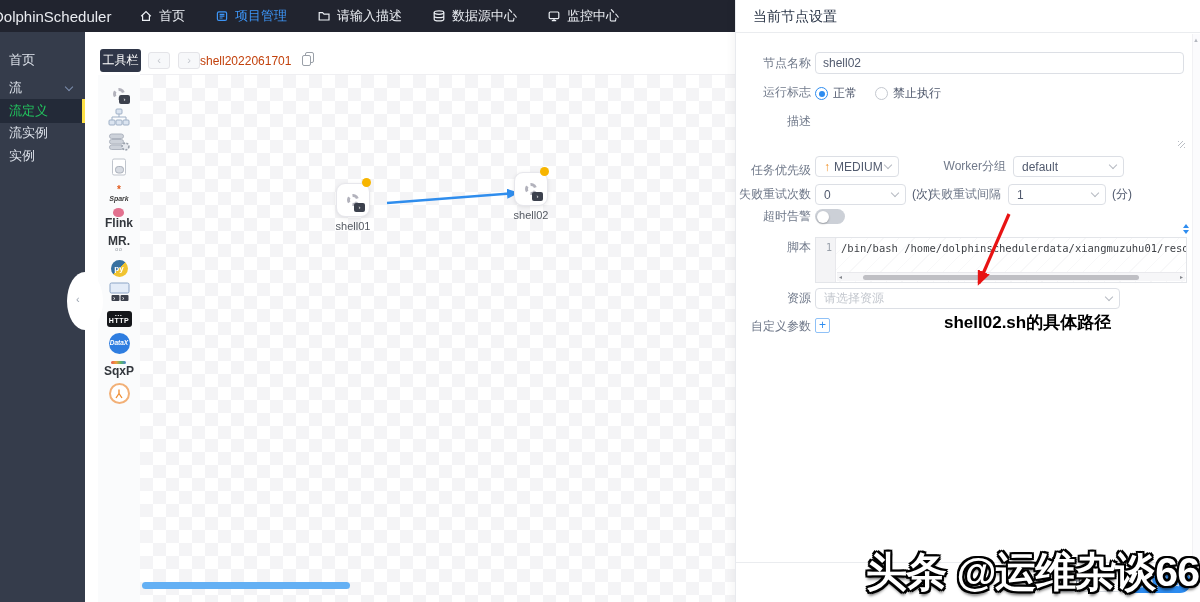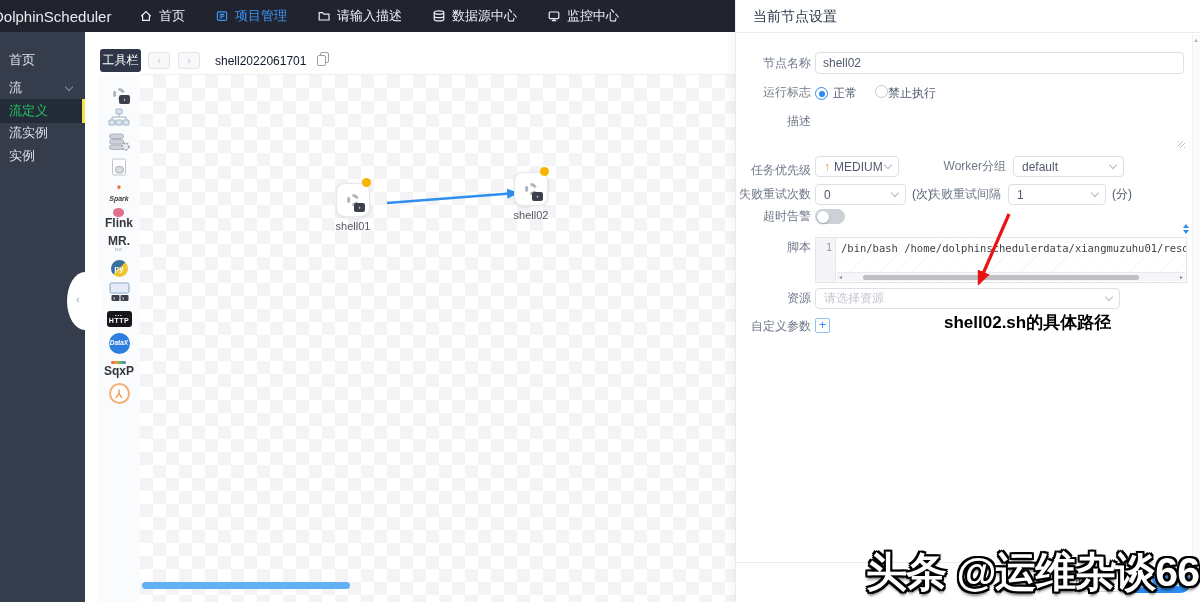--- a/index.html
+++ b/index.html
@@ -19,21 +19,21 @@
   .side-item.active{background:#232a38;color:#22c55e;border-right:3px solid #fde047}
   .side-caret{position:absolute;right:13px;top:8px;width:6px;height:6px;border-right:1.5px solid #7d8eae;border-bottom:1.5px solid #7d8eae;transform:rotate(45deg)}
   .collapse-handle{position:absolute;left:67px;top:272px;width:36px;height:58px;background:#fff;border-radius:50%;z-index:3;cursor:pointer}
   .collapse-handle span{position:absolute;left:9px;top:21px;color:#9aa3b0;font-size:11px}
 
   
   .main{position:absolute;left:85px;top:32px;width:650px;height:570px;background:#fff}
   .toolbar-chip{position:absolute;left:15px;top:17px;width:41px;height:23px;background:#2f3648;color:#fff;font-size:12px;border-radius:3px;display:flex;align-items:center;justify-content:center;z-index:2}
   .tabbar{position:absolute;left:55px;right:0;top:15px;height:28px;border-bottom:1px solid #efeff2;display:flex;align-items:center;background:#fff}
   .tab-btn{width:22px;height:17px;border:1px solid #e4e4e8;background:#f7f8fa;border-radius:3px;color:#c3c7cd;font-size:11px;line-height:14px;text-align:center;margin-left:8px;cursor:pointer}
-  .tab-title{margin-left:15px;font-size:12px;color:#0f172a;cursor:pointer}
+  .tab-title{font-size:12px;color:#c2410c;cursor:pointer}
   .copy-ic{margin-left:11px;position:relative;width:9px;height:11px;cursor:pointer}
   .copy-ic i{position:absolute;left:0;top:0;width:9px;height:11px;border:1px solid #9aa0a8;border-radius:2px;background:#fff;display:block}
   .copy-ic i:first-child{left:3px;top:-3px}
 
   .palette{position:absolute;left:13px;top:43px;width:42px;bottom:0;background:#fafbfc;display:flex;flex-direction:column;align-items:center;padding-top:8px;gap:4px;z-index:1}
   .pal{height:21px;display:flex;flex-direction:column;align-items:center;justify-content:center;cursor:grab;line-height:1}
   .gear-wrap{position:relative;width:24px;height:21px;display:flex;align-items:center;justify-content:center}
   .gear-ring{width:12px;height:12px;border:3px dashed #b2b2bc;border-radius:50%;display:block}
   .term-chip{position:absolute;right:1px;bottom:0;width:11px;height:9px;background:#3c414d;border-radius:2px;color:#fff;font-size:6px;line-height:8px;text-align:center}
   .pal-txt{font-size:12px;font-weight:bold;color:#33373d}
@@ -295,21 +295,21 @@
 
     <div class="f-label" style="top:52px;line-height:22px">节点名称</div>
     <input class="inp" style="left: 79px; right: 16px; top: 52px; height: 22px; width: 369px;" value="shell02">
 
     <div class="f-label" style="top:84px;line-height:16px">运行标志</div>
     <div class="radio-row" style="top:85px">
       <span style="display:flex;align-items:center;gap:5px">
           <i class="radio on"></i>
           <span>正常</span>
         </span>
-      <span style="display:flex;align-items:flex-start;margin-left:12px">
+      <span style="display:flex;align-items:center;gap:5px;margin-left:12px">
           <i class="radio"></i>
           <span>禁止执行</span>
         </span>
     </div>
 
     <div class="f-label" style="top:111px;line-height:20px">描述</div>
     <div class="ta-resize"></div>
 
     <div class="f-label" style="top:160px;line-height:21px">任务优先级</div>
     <div class="sel" style="left:79px;top:156px;width:84px;height:21px">

